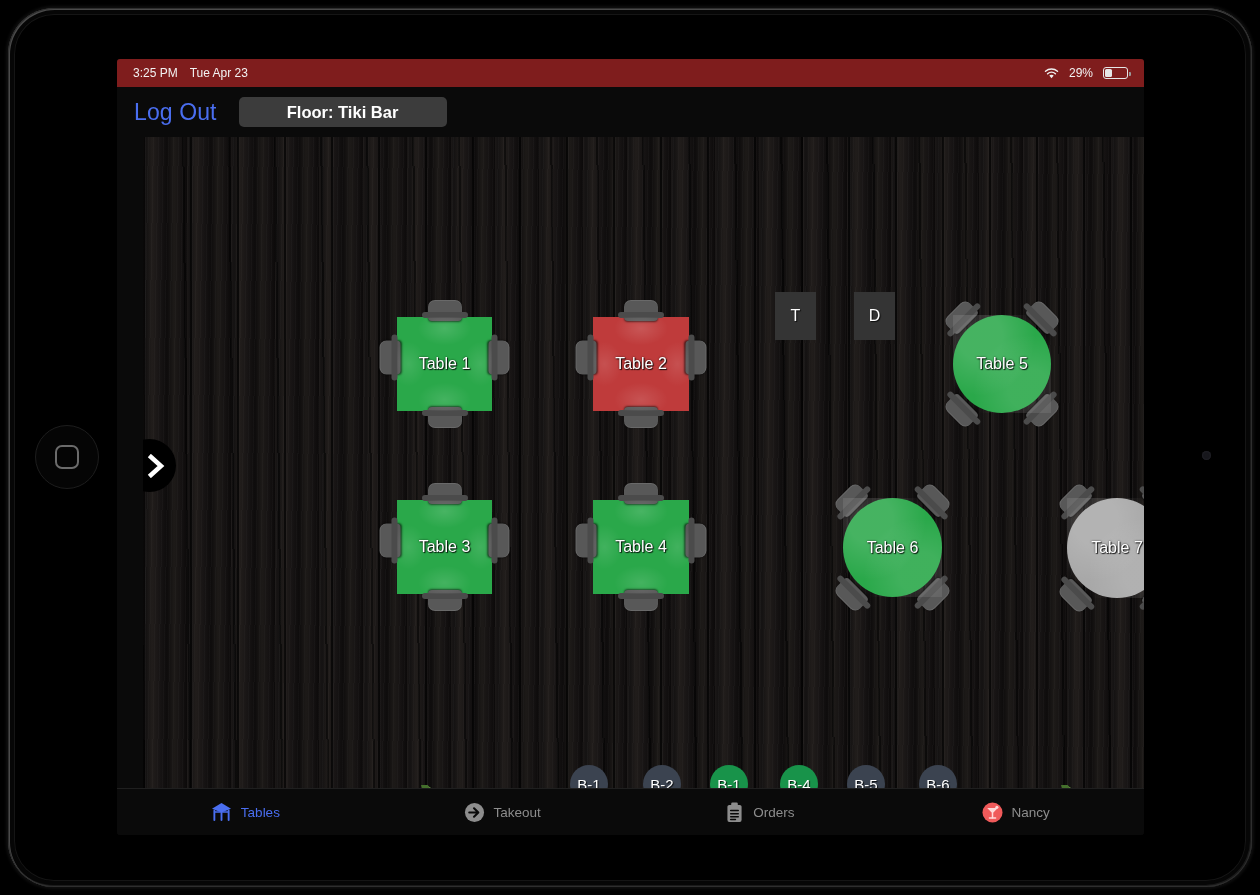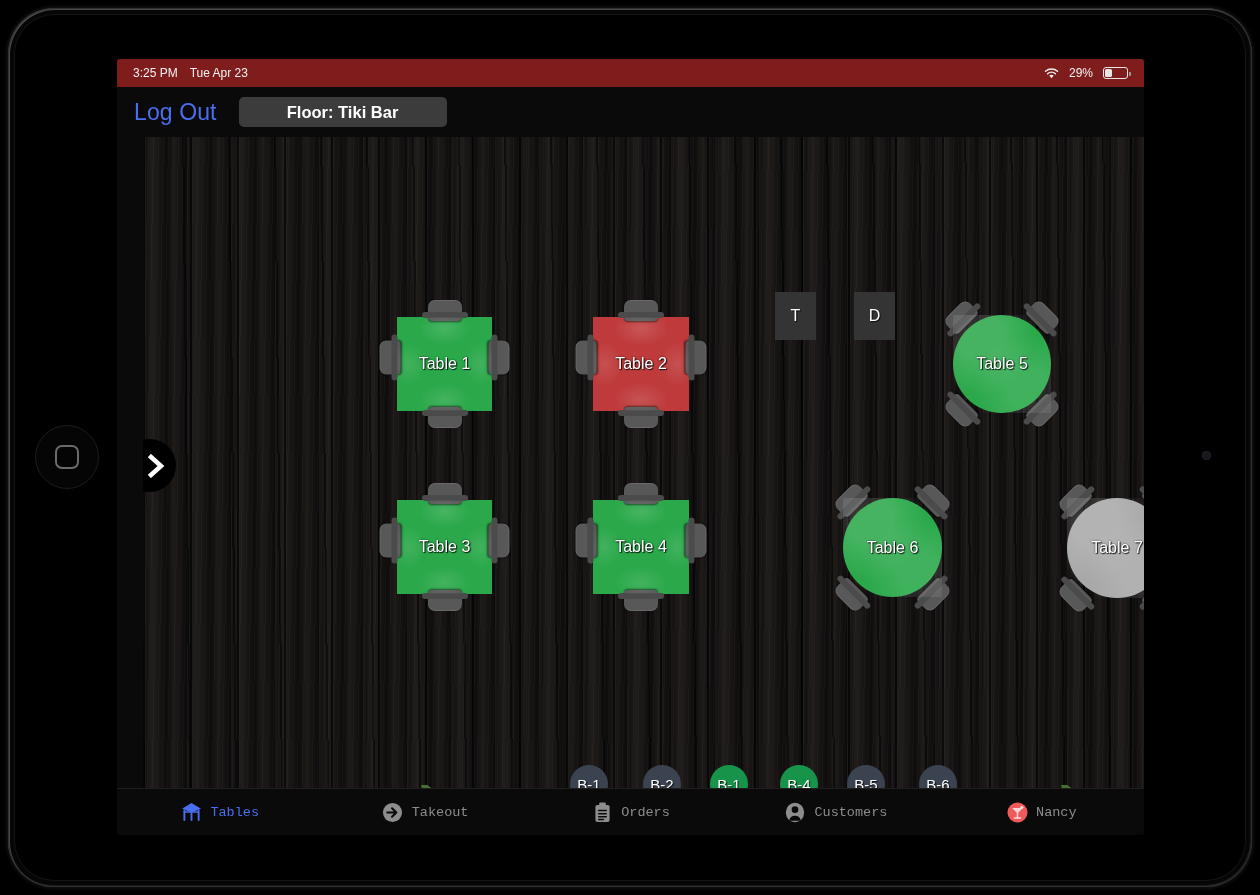--- a/index.html
+++ b/index.html
@@ -224,21 +224,21 @@
   }
 
   
   .plant { z-index: 12; pointer-events: none; }
 
   
   #tab-bar {
     position: absolute; left: 0; bottom: 0; width: 100%; height: 47px;
     background: #0a0a0a;
     border-top: 1px solid #1f1f1f;
-    display: flex; align-items: center; font-family: Liberation Mono, monospace;
+    display: flex; align-items: center;
   }
   .tab-item {
     flex: 1; display: flex; align-items: center; justify-content: center;
     gap: 8px; color: #8d8d8d; font-size: 13.5px; cursor: pointer;
   }
   .tab-item.active { color: #4a6ef0; }
   .tab-icon { display: flex; align-items: center; justify-content: center; width: 22px; height: 22px; }
 </style>
 </head>
 <body>
@@ -467,30 +467,20 @@
               <path d="M5 12.3 H13"></path>
               <path d="M5 15.6 H13"></path>
               <path d="M5 18.4 H10"></path>
       </g>
     </svg>
         </span>
         <span>Orders</span>
       </div>
       <div class="tab-item">
         <span class="tab-icon">
-          <svg width="20" height="21" viewBox="0 0 21 22">
-      <rect x="1" y="0.8" width="19" height="20.4" rx="9.5" fill="#8d8d8d"></rect>
-      <circle cx="10.5" cy="8" r="3.5" fill="#0a0a0a"></circle>
-      <path d="M4.4 19.6 a6.2 6.2 0 0 1 12.2 0 Z" fill="#0a0a0a"></path>
-    </svg>
-        </span>
-        <span>Customers</span>
-      </div>
-      <div class="tab-item">
-        <span class="tab-icon">
           <svg width="21" height="21" viewBox="0 0 22 22">
       <circle cx="11" cy="11" r="10.5" fill="#f05a5a"></circle>
       <path d="M5.5 6.2 H16.5 L11 12 Z" fill="#ffd9d9"></path>
       <path d="M11 12 V16.4" stroke="#ffd9d9" stroke-width="1.6" stroke-linecap="round"></path>
       <path d="M7.8 16.8 H14.2" stroke="#ffd9d9" stroke-width="1.6" stroke-linecap="round"></path>
       <circle cx="15.6" cy="5.4" r="1.6" fill="#ffd9d9"></circle>
     </svg>
         </span>
         <span>Nancy</span>
       </div>

